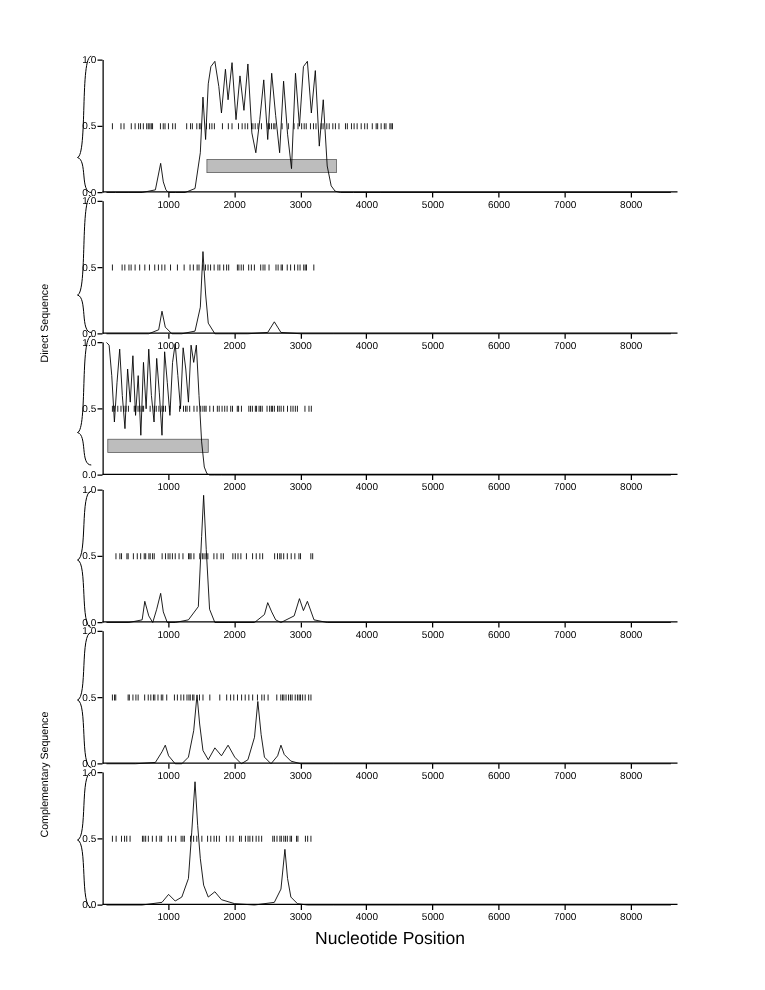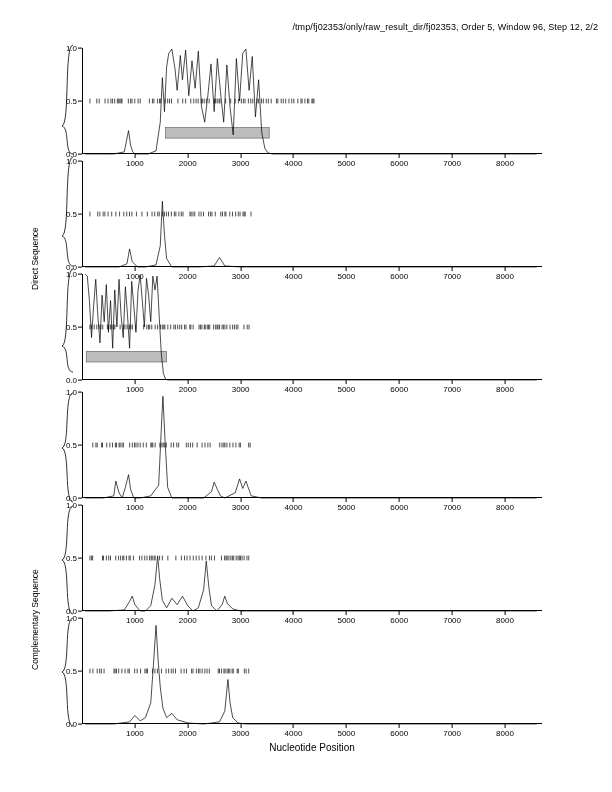--- a/index.html
+++ b/index.html
@@ -59,32 +59,31 @@
   .svg-layer{position:absolute;left:0;top:0;width:100%;height:100%;overflow:visible;}
   .axis-label-y{
     position:absolute;
     font-size:8.5px;
     transform-origin:left top;
     transform:rotate(-90deg);
     white-space:nowrap;
   }
   .axis-label-x{
     position:absolute;
-    font-size:10px;
+    font-size:14px;
     white-space:nowrap;
     text-align:center;
   }
   .bracket{position:absolute;}
 </style>
 </head>
 <body>
 
 <div id="figure">
 
-  <div class="title">/tmp/fj02353/only/raw_result_dir/fj02353, Order 5, Window 96, Step 12, 2/2</div>
 
   <div class="axis-label-y" style="left:30px;top:290px;">Direct Sequence</div>
   <div class="axis-label-y" style="left:30px;top:670px;">Complementary Sequence</div>
 
   <svg class="bracket" style="left:60px;top:44px;width:14px;height:330px;" viewBox="0 0 14 330">
     <path d="M13 1 C 4 1, 10 80, 2 82 C 10 84, 4 110, 13 110" fill="none" stroke="#000" stroke-width="0.8"></path>
     <path d="M13 113 C 4 113, 10 190, 2 192 C 10 194, 4 222, 13 222" fill="none" stroke="#000" stroke-width="0.8"></path>
     <path d="M13 225 C 4 225, 10 300, 2 302 C 10 304, 4 328, 13 328" fill="none" stroke="#000" stroke-width="0.8"></path>
   </svg>
   <svg class="bracket" style="left:60px;top:392px;width:14px;height:338px;" viewBox="0 0 14 338">

